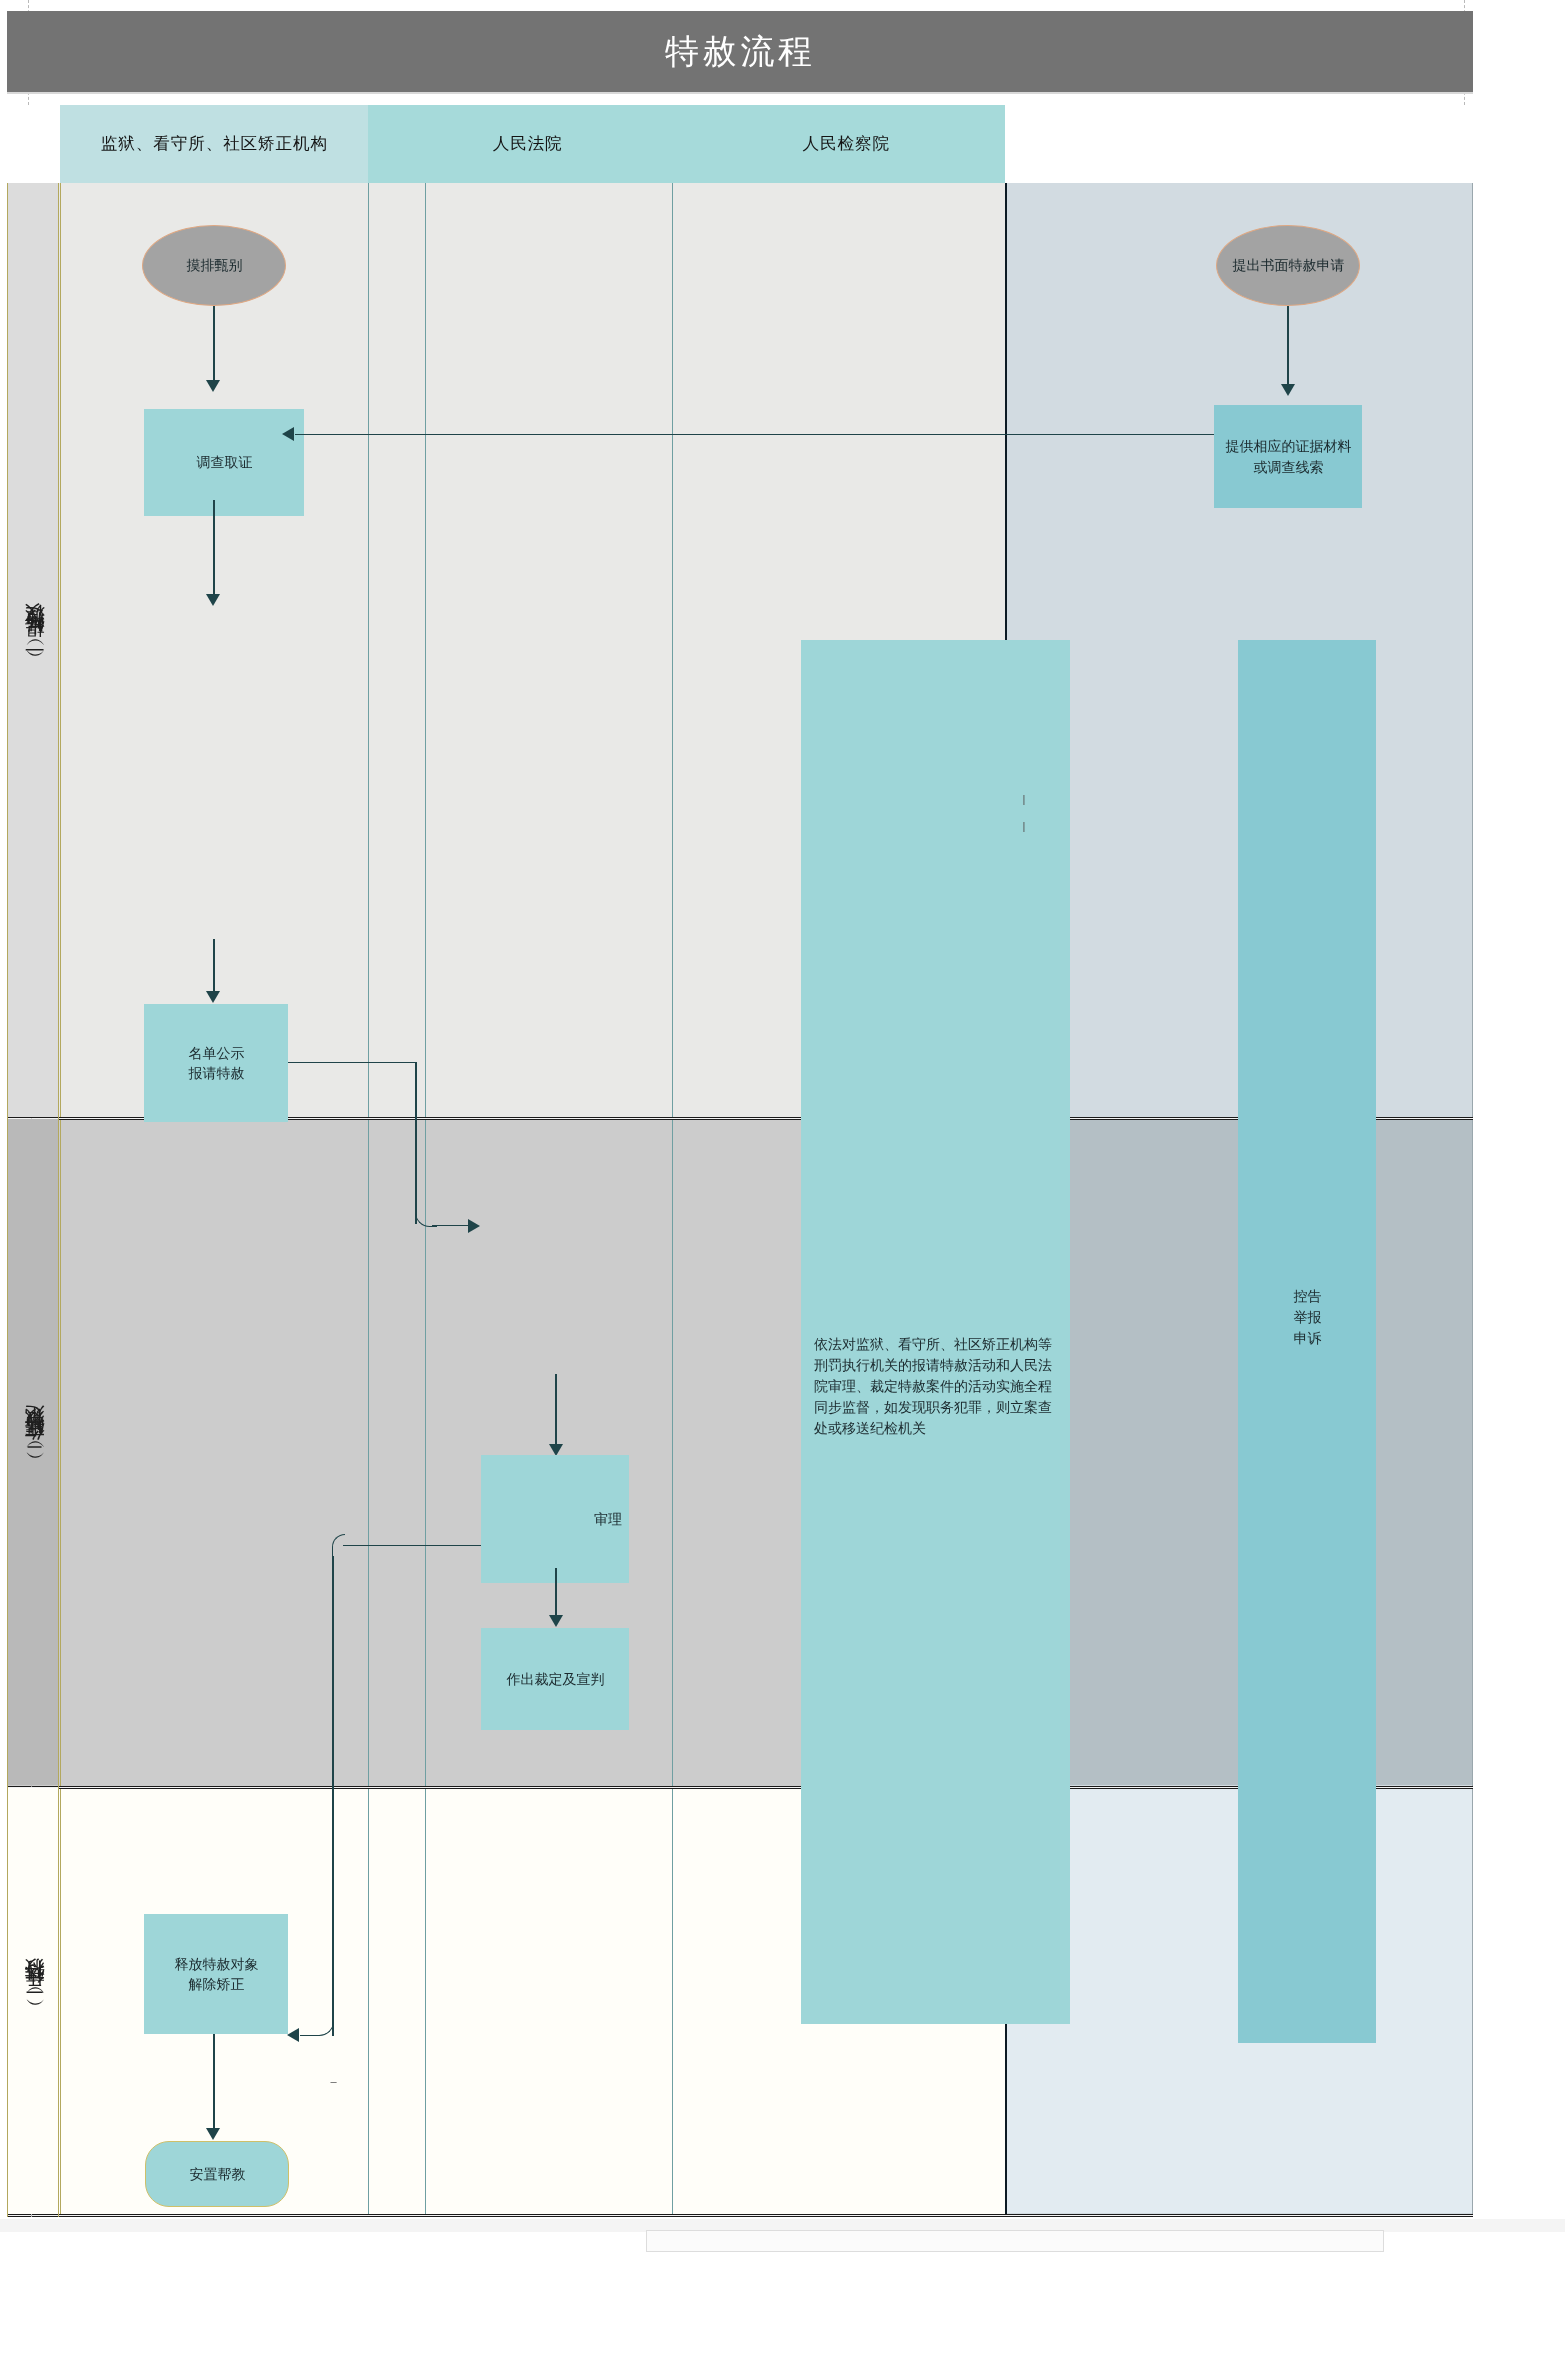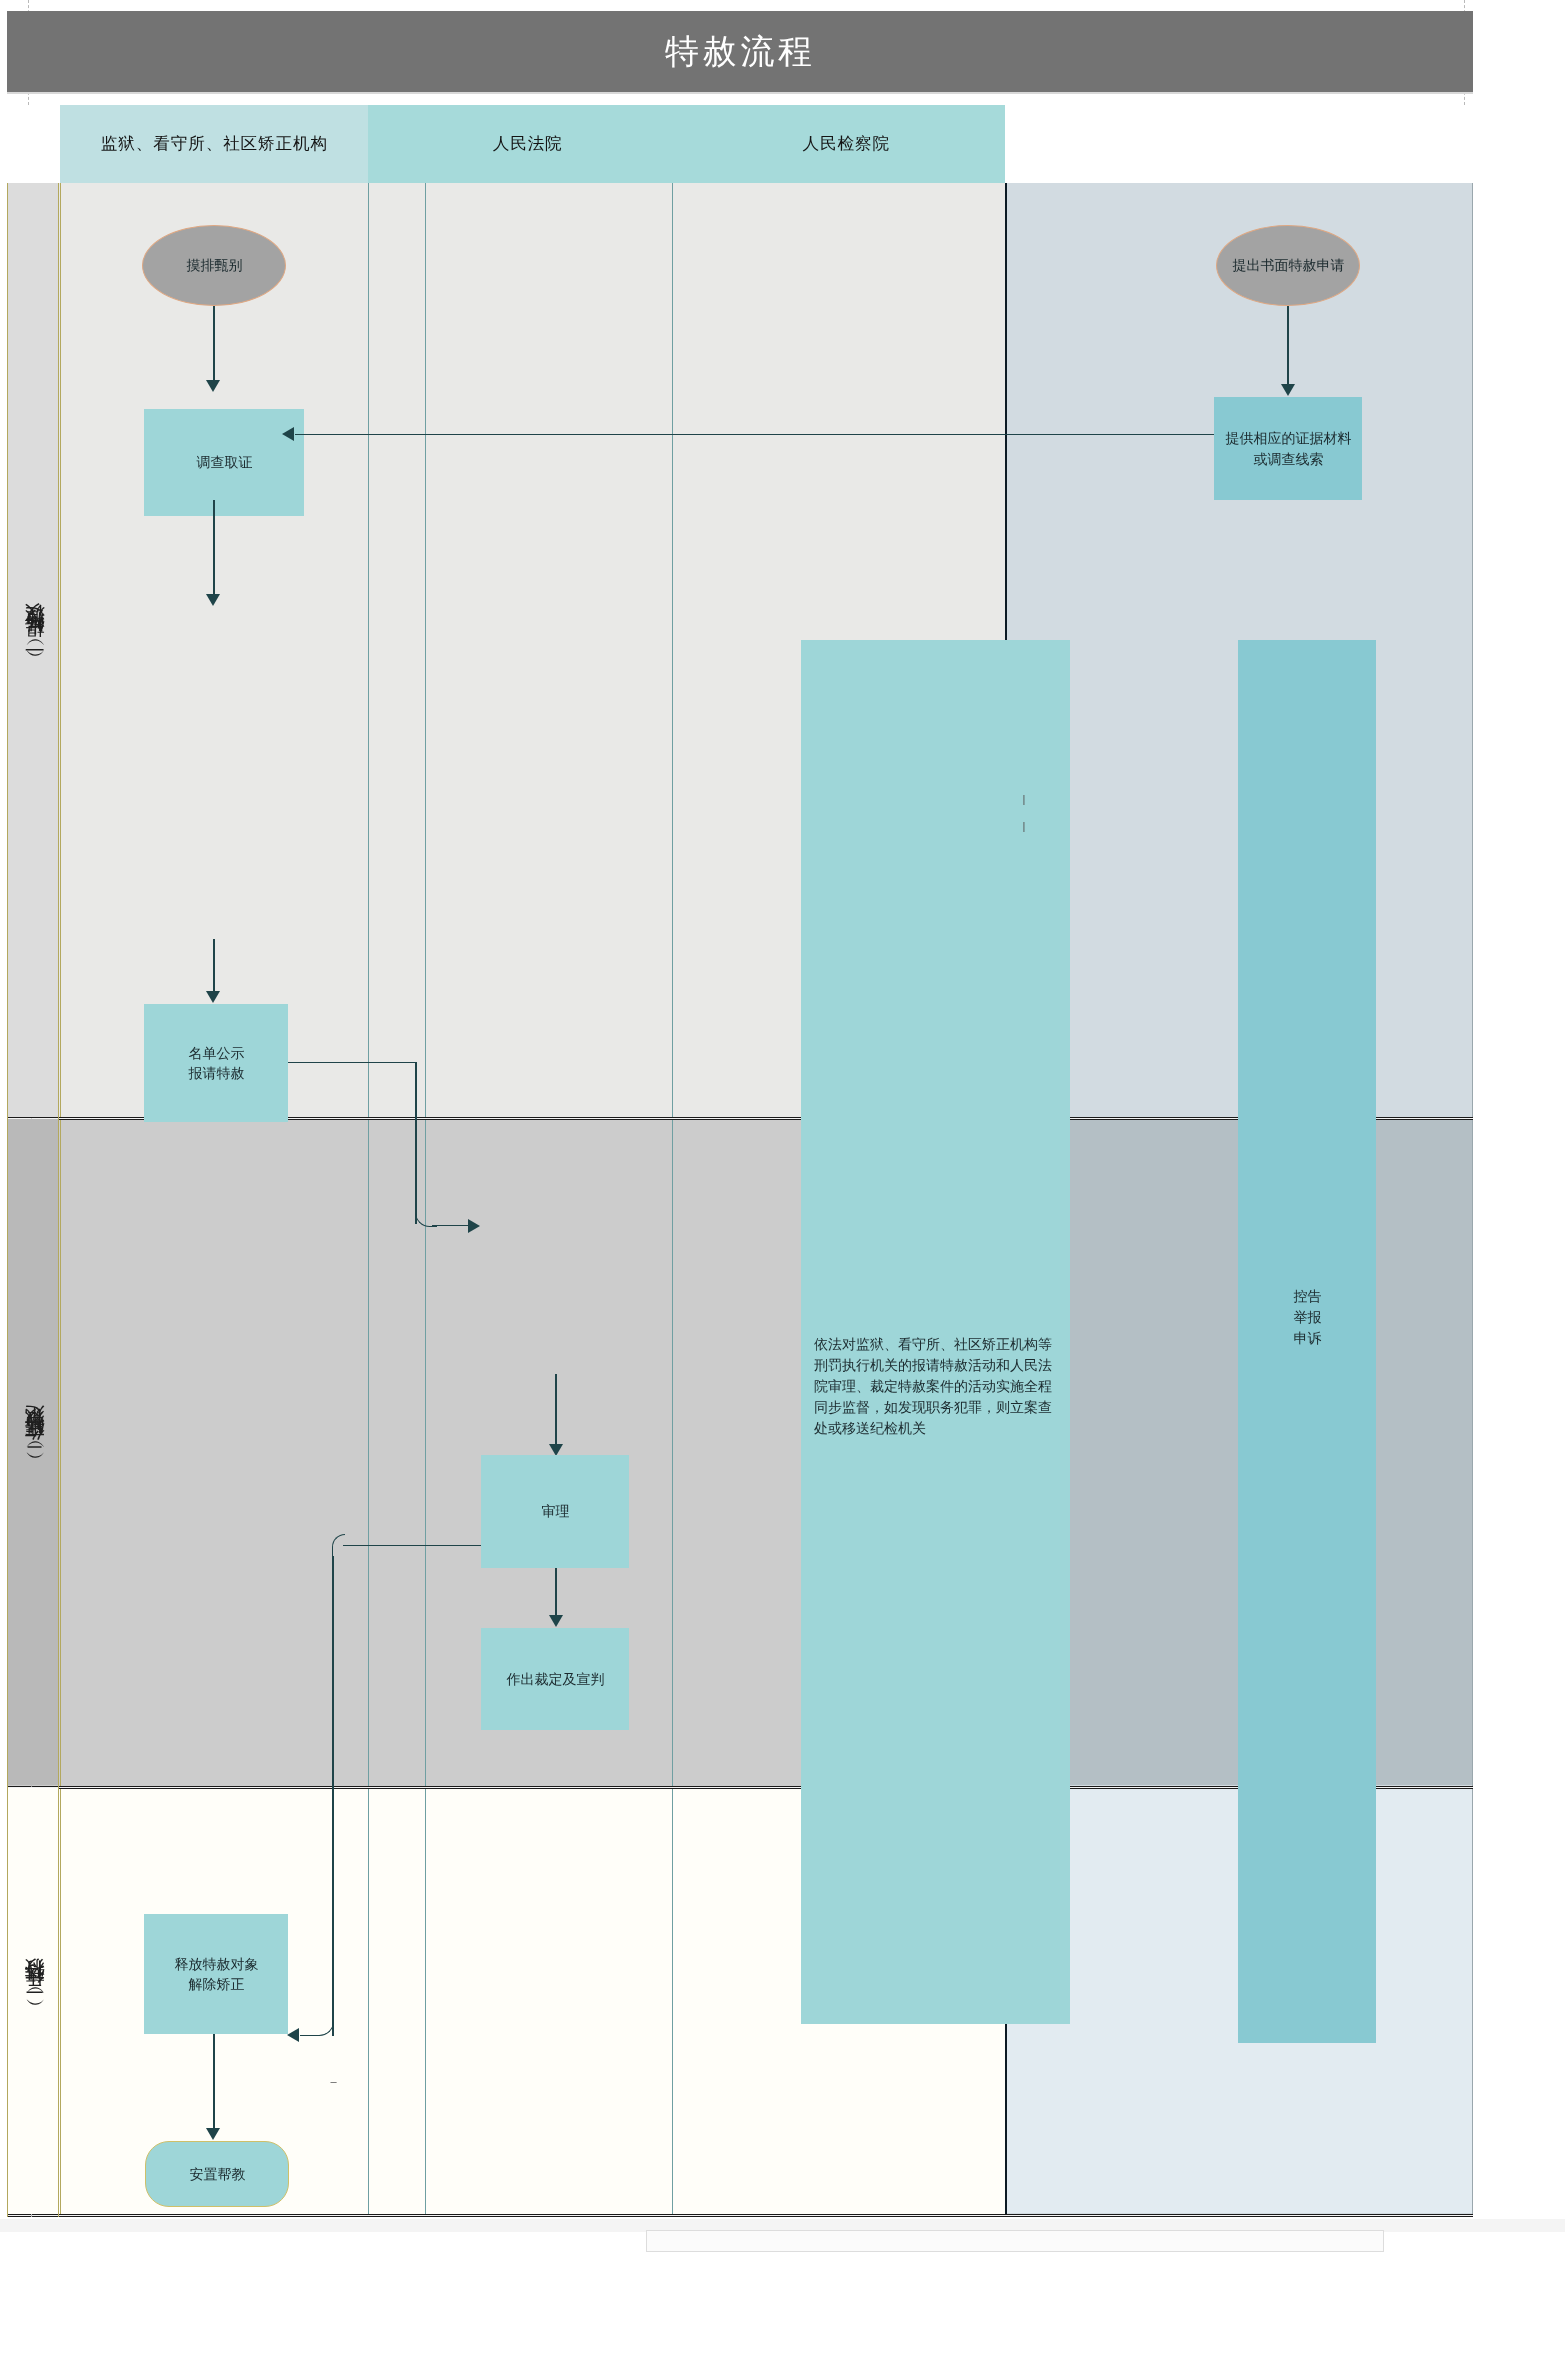--- a/index.html
+++ b/index.html
@@ -93,21 +93,21 @@
   .hdr-2 .hdr-half { width: 50%; text-align: center; }
 
   
   .node {
     position: absolute;
     display: flex; align-items: center; justify-content: center;
     text-align: center; color: #1b2a2e; line-height: 1.45;
     font-size: 14px; padding: 3.7px 7.4px;
   }
   .rect { background: #9ed6d8; }
-  .rect-4 { background: #88c9d2; }
+  .rect-4 { background: #88c9d2; margin-top: 8px; }
   .ellipse { background: #a3a3a3; border: 0.9px solid #dfa883; border-radius: 50%; }
   .rounded { background: #9ed6d8; border: 0.9px solid #cfc069; border-radius: 24px; }
   .bar { background: #9ed6d8; }
   .bar-4 { background: #88c9d2; }
   .bar-label {
     position: absolute; text-align: center; color: #1b2a2e;
     font-size: 14px; line-height: 1.5;
   }
 
   
@@ -219,21 +219,21 @@
     <div class="conn hline" style="left:281px; top:957px; width:128px;"></div>
     <div class="conn vline" style="left:408px; top:957px; height:162px;"></div>
     <div style="position:absolute;left:408px;top:1105px;width:22px;height:16.6px;border-left:1.4px solid #1f4449;border-bottom:1.4px solid #1f4449;border-bottom-left-radius:14.8px;"></div>
     <div class="conn hline" style="left:425px; top:1120px; width:41px;"></div>
     <div class="arrow-right" style="left:461px; top:1114px;"></div>
 
 
     <div class="conn vline" style="left:548px; top:1269px; height:76px;"></div>
     <div class="arrow-down" style="left:542px; top:1339px;"></div>
 
-    <div class="node rect" style="left:474px; top:1350px; width:148px; height:113px;">
+    <div class="node rect" style="left:474px; top:1350px; width:148px; height:128px;justify-content:flex-end;">
       <span class="node-text">审理</span>
     </div>
 
     <div class="conn vline" style="left:548px; top:1463px; height:53px;"></div>
     <div class="arrow-down" style="left:542px; top:1510px;"></div>
 
     <div class="node rect" style="left:474px; top:1523px; width:148px; height:102px;">
       <span class="node-text">作出裁定及宣判</span>
     </div>
 

